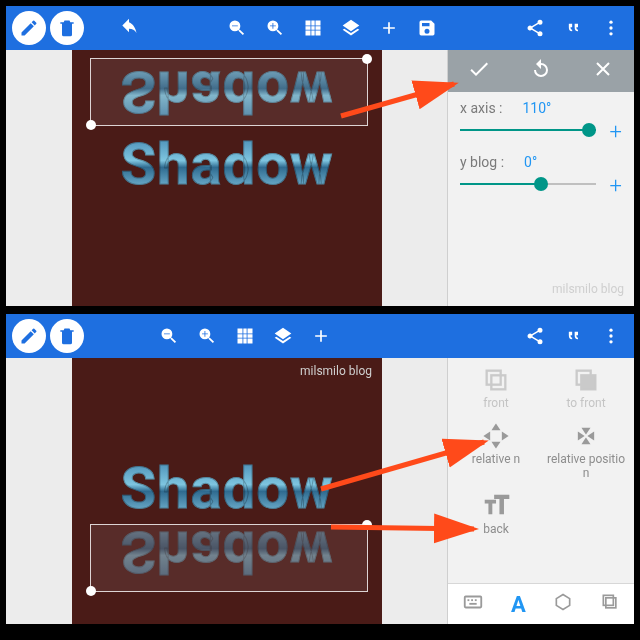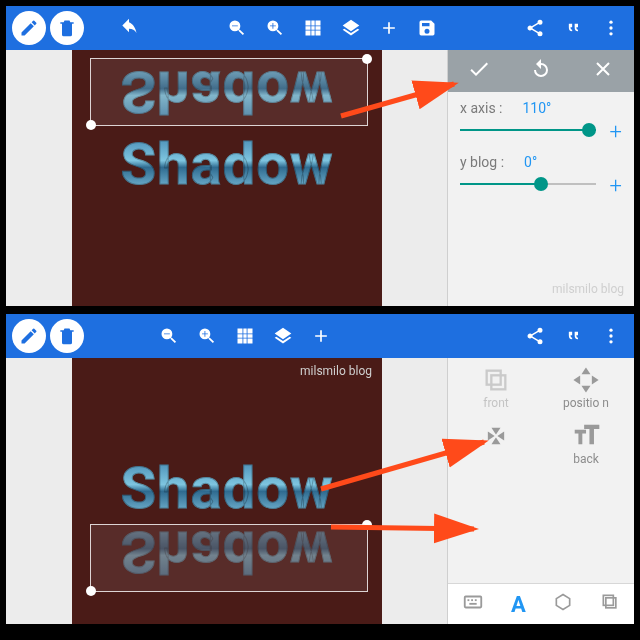--- a/index.html
+++ b/index.html
@@ -241,30 +241,38 @@
 
   <div class="panel">
     <div class="grid">
       <div class="gcell dim">
         <svg viewBox="0 0 24 24">
             <rect x="8" y="8" width="12" height="12"></rect>
             <rect x="4" y="4" width="12" height="12"></rect>
           </svg>
         <span>front</span>
       </div>
+      <div class="gcell dim">
+        <svg viewBox="0 0 24 24">
+            <rect x="4" y="4" width="12" height="12"></rect>
+            <rect x="8" y="8" width="12" height="12" fill="#9a9a9a"></rect>
+          </svg>
+        <span>to front</span>
+      </div>
       <div class="gcell">
         <svg viewBox="0 0 24 24">
             <path d="M12 3v4M12 17v4M3 12h4M17 12h4M12 3l-2 3h4zM12 21l-2-3h4zM3 12l3-2v4zM21 12l-3-2v4z" fill="#9a9a9a"></path>
           </svg>
-        <span>positio n</span>
+        <span>relative n</span>
       </div>
       <div class="gcell">
         <svg viewBox="0 0 24 24">
             <path d="M12 5v4M12 15v4M5 12h4M15 12h4M12 9l-2-3h4zM12 15l-2 3h4zM9 12l-3-2v4zM15 12l3-2v4z" fill="#9a9a9a"></path>
           </svg>
+        <span>relative positio n</span>
       </div>
       <div class="gcell">
         <svg viewBox="0 0 24 24" stroke="none">
             <text x="3" y="18" font-size="14" fill="#9a9a9a">T</text>
             <text x="11" y="18" font-size="20" fill="#9a9a9a">T</text>
           </svg>
         <span>back</span>
       </div>
     </div>
     <div class="tabbar">

